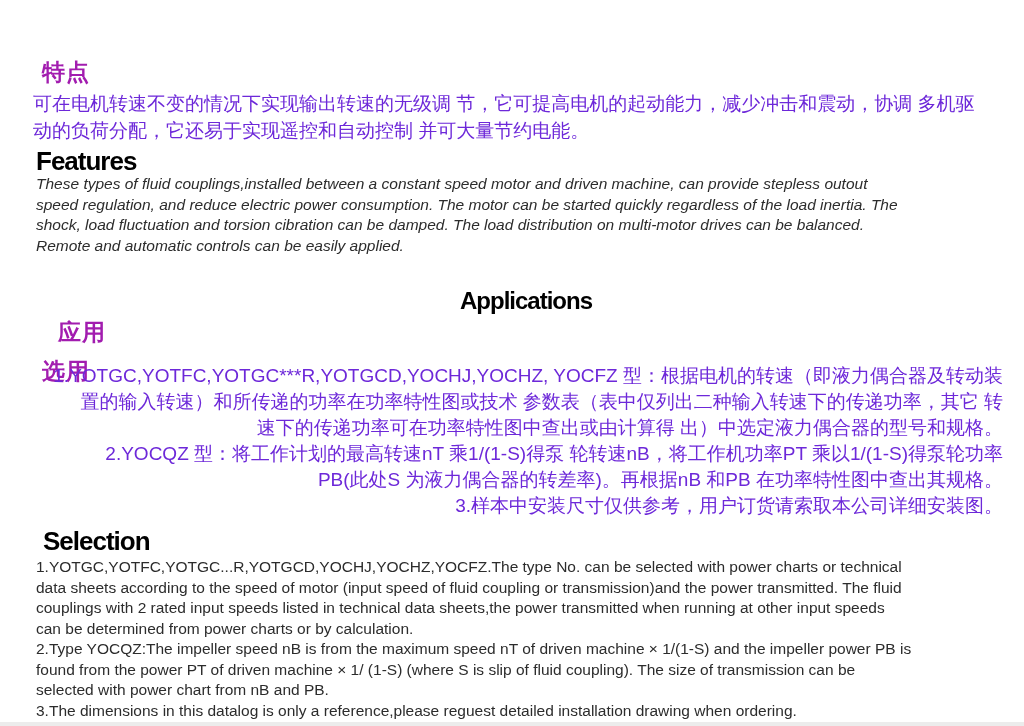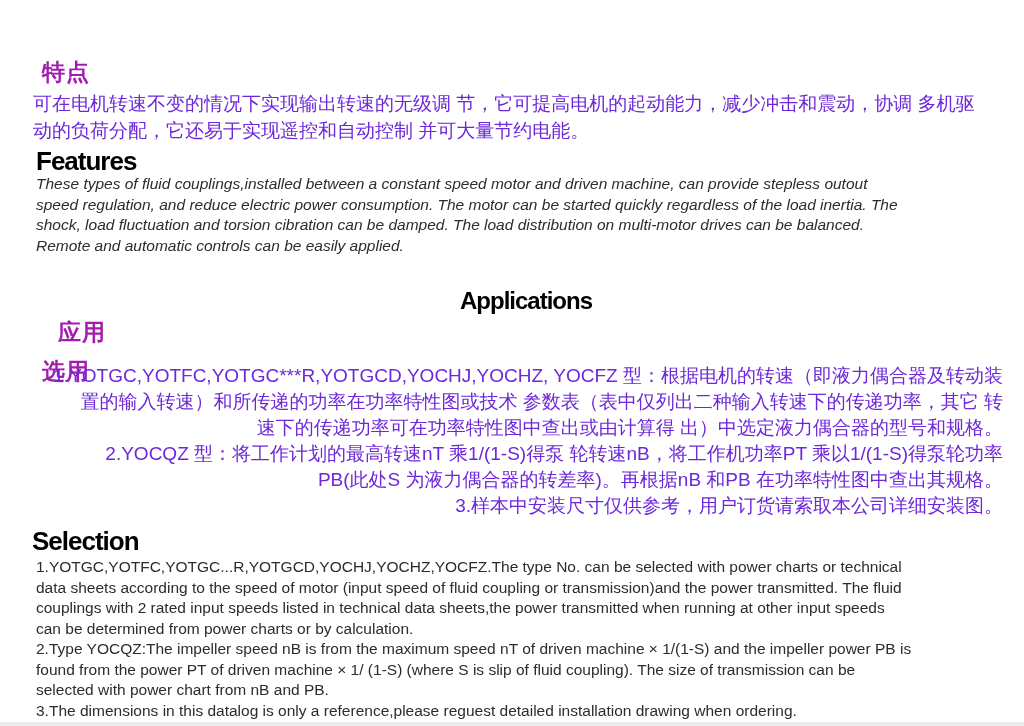--- a/index.html
+++ b/index.html
@@ -83,21 +83,21 @@
 
   <div class="zh-heading" style="left:42px; top:334px;margin-top:22px;">选用</div>
 
   <div class="zh-body" style="left:33px; top:363px; width:970px; line-height:26px;text-align:right;">1.YOTGC,YOTFC,YOTGC***R,YOTGCD,YOCHJ,YOCHZ, YOCFZ 型：根据电机的转速（即液力偶合器及转动装
 置的输入转速）和所传递的功率在功率特性图或技术 参数表（表中仅列出二种输入转速下的传递功率，其它 转
 速下的传递功率可在功率特性图中查出或由计算得 出）中选定液力偶合器的型号和规格。
 2.YOCQZ 型：将工作计划的最高转速nT 乘1/(1-S)得泵 轮转速nB，将工作机功率PT 乘以1/(1-S)得泵轮功率
 PB(此处S 为液力偶合器的转差率)。再根据nB 和PB 在功率特性图中查出其规格。
 3.样本中安装尺寸仅供参考，用户订货请索取本公司详细安装图。</div>
 
-  <div class="en-heading" style="left:32px; top:526px;">Selection</div>
+  <div class="en-heading" style="left:43px; top:526px;">Selection</div>
 
   <div class="en-body" style="left:36px; top:557px; width:965px;">1.YOTGC,YOTFC,YOTGC...R,YOTGCD,YOCHJ,YOCHZ,YOCFZ.The type No. can be selected with power charts or technical
 data sheets according to the speed of motor (input speed of fluid coupling or transmission)and the power transmitted. The fluid
 couplings with 2 rated input speeds listed in technical data sheets,the power transmitted when running at other input speeds
 can be determined from power charts or by calculation.
 2.Type YOCQZ:The impeller speed nB is from the maximum speed nT of driven machine × 1/(1-S) and the impeller power PB is
 found from the power PT of driven machine × 1/ (1-S) (where S is slip of fluid coupling). The size of transmission can be
 selected with power chart from nB and PB.
 3.The dimensions in this datalog is only a reference,please reguest detailed installation drawing when ordering.</div>
 

